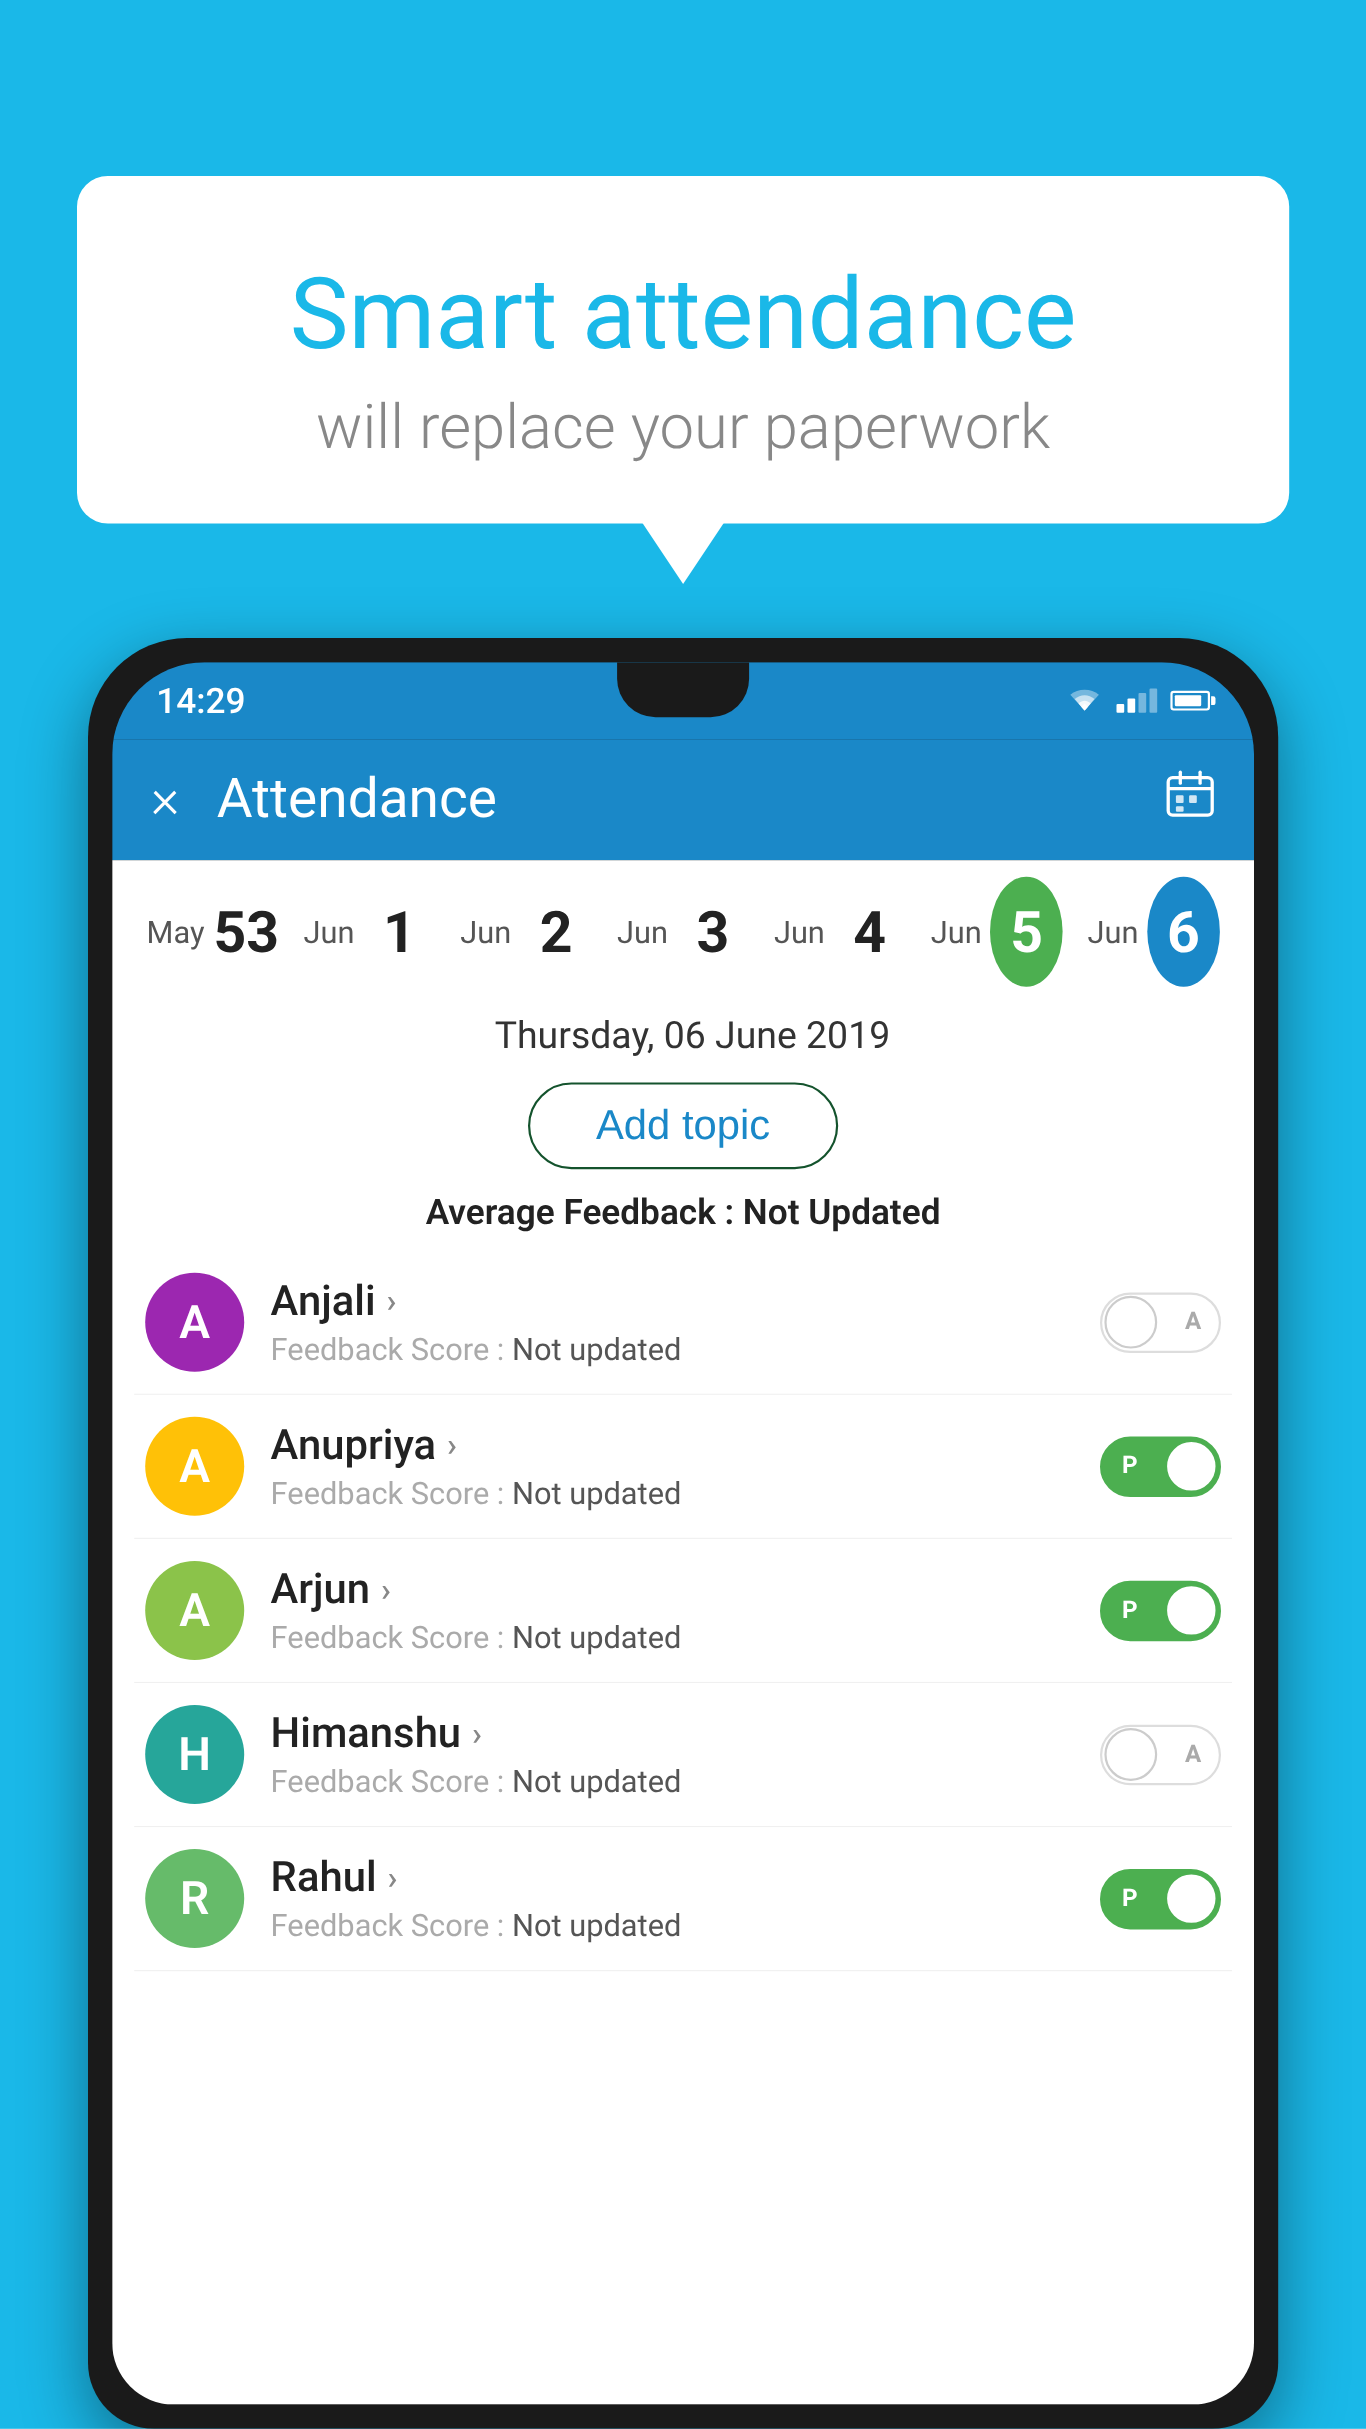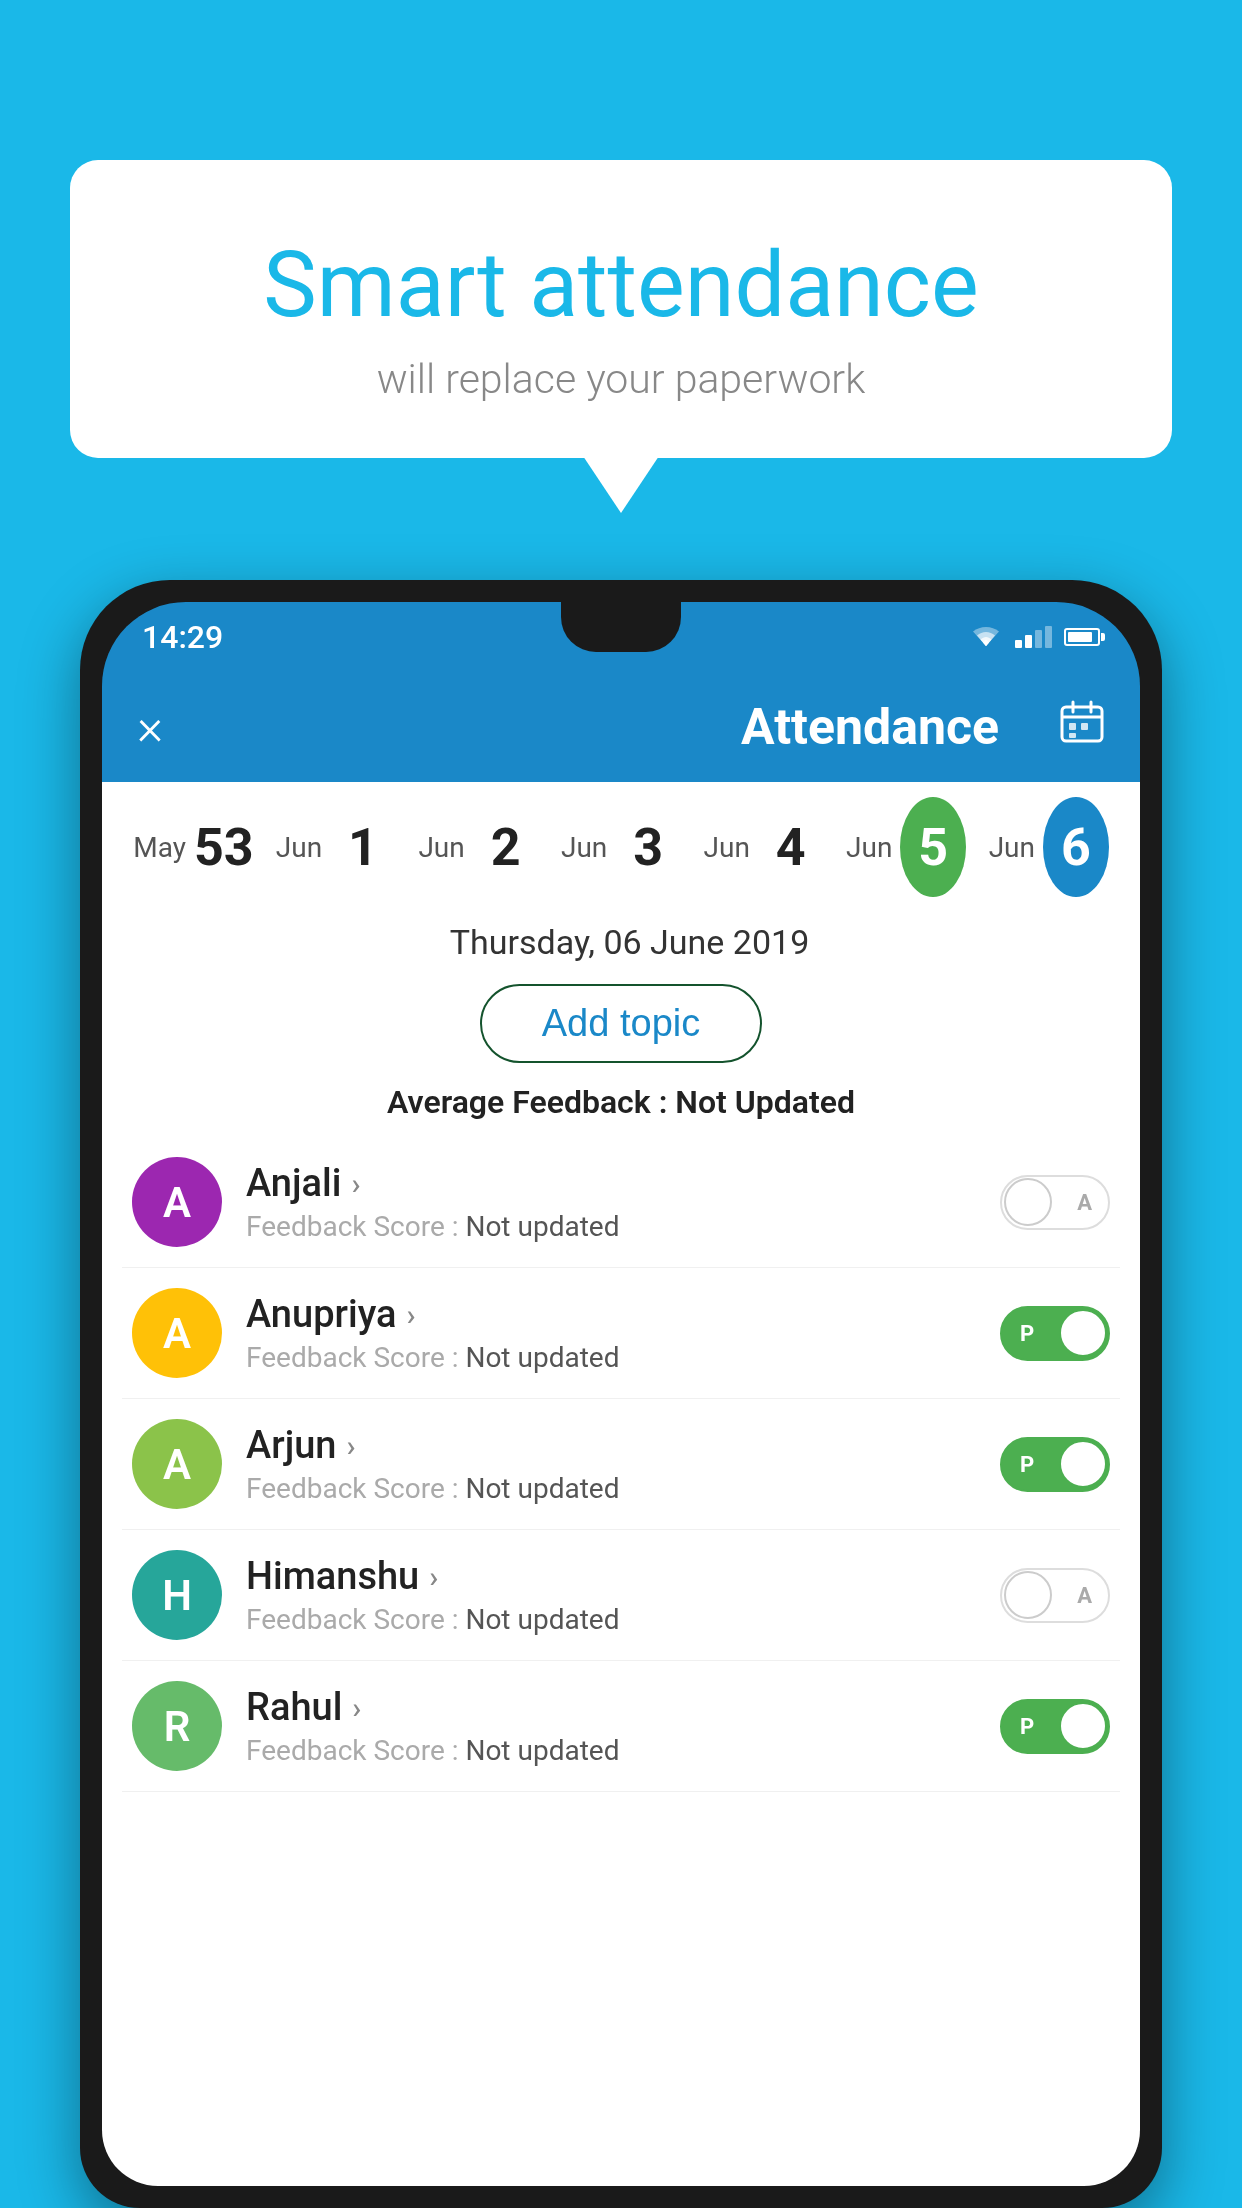--- a/index.html
+++ b/index.html
@@ -44,21 +44,21 @@
 
     .speech-bubble h1 {
       font-size: 90px;
       font-weight: 400;
       color: #1ab8e8;
       margin-bottom: 20px;
       line-height: 1.1;
     }
 
     .speech-bubble p {
-      font-size: 41px;
+      font-size: 56px;
       color: #888;
       font-weight: 300;
     }
 
     
     .phone-frame {
       position: absolute;
       top: 580px;
       left: 80px;
       right: 80px;
@@ -126,23 +126,23 @@
       color: white;
       font-size: 50px;
       font-weight: 300;
       cursor: pointer;
       width: 60px;
     }
 
     .app-bar-title {
       color: white;
       font-size: 50px;
-      font-weight: 700;
+      font-weight: 400;
       flex: 1;
-      text-align: right;
+      text-align: left;
       margin-right: 60px;
     }
 
     .app-bar-calendar {
       color: white;
       font-size: 44px;
     }
 
     
     .search-bar {

